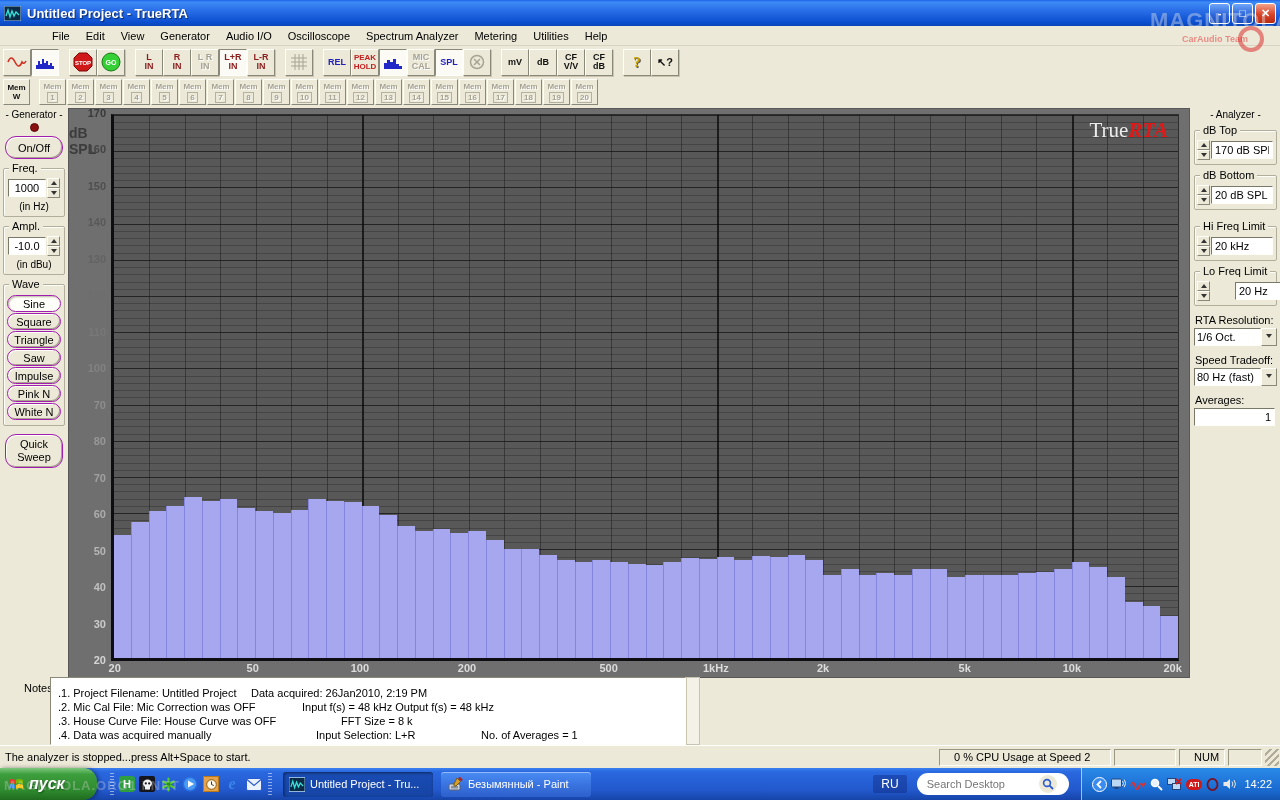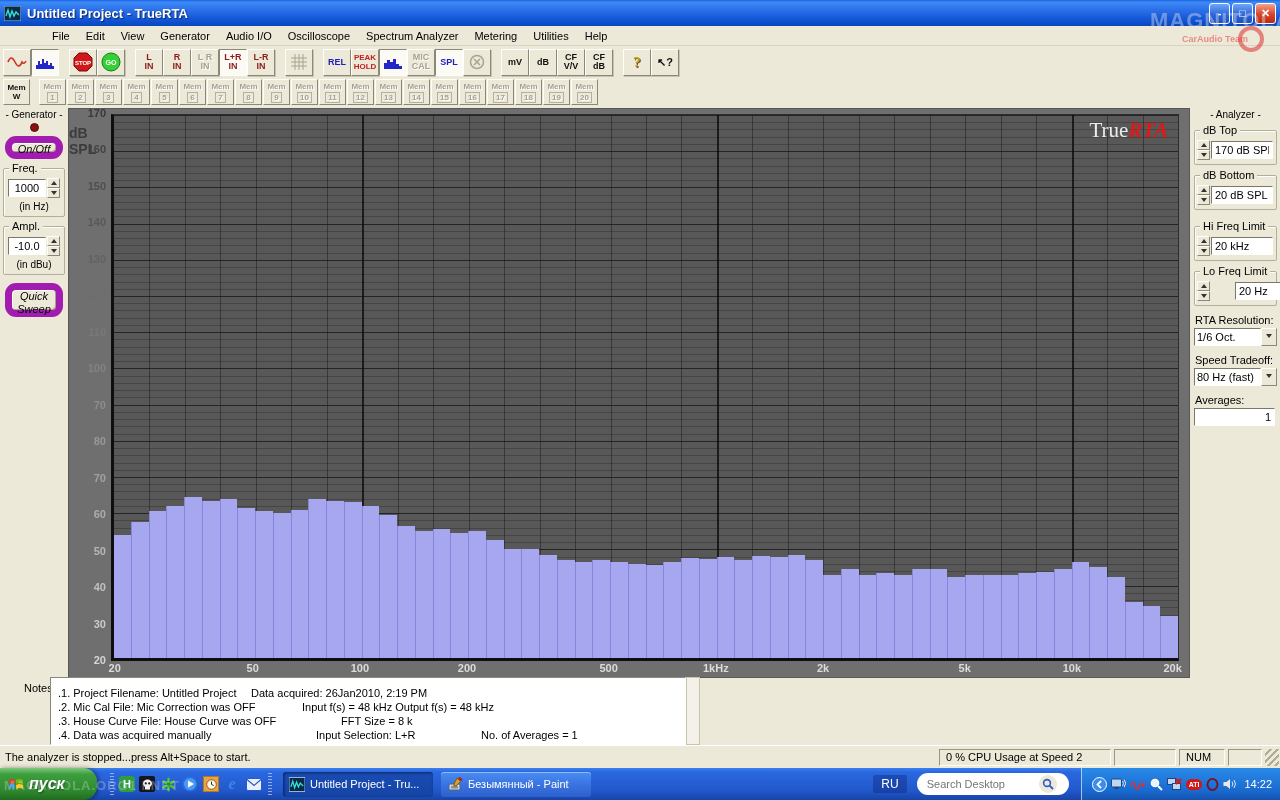--- a/index.html
+++ b/index.html
@@ -51,22 +51,22 @@
 
   
   #workspace { position:absolute; left:0; top:106px; width:1280px; height:639px; background:#ece9d8; }
 
   
   #gen-panel { position:absolute; left:1px; top:3px; width:66px; }
   .panel-title { font-size:10px; text-align:center; color:#000; }
   #gen-led { width:9px; height:9px; border-radius:50%; background:#8b1010;
     border:1px solid #5a0a0a; margin:3px auto 4px auto; }
   .push-btn { display:block; margin:0 auto; background:#ece9d8; color:#000;
-    border:7px solid #a21caf; border-radius:11px; box-shadow:inset 1px 1px 0 #fffef8, inset -1px -1px 0 #a8a490;
-    font-size:11px; font-family:"Liberation Sans",sans-serif;font-style:italic; }
+    border:1px solid #a21caf; border-radius:11px; box-shadow:inset 1px 1px 0 #fffef8, inset -1px -1px 0 #a8a490;
+    font-size:11px; font-family:"Liberation Sans",sans-serif; }
   .push-btn.two-line { line-height:13px; white-space:pre-line; }
   .grp { position:relative; border:1px solid #b2ae9c; box-shadow:inset 1px 1px 0 #fffef8;
     border-radius:2px; margin:9px 2px 0 2px; padding:9px 2px 4px 2px; }
   .grp .leg { position:absolute; top:-7px; left:5px; background:#ece9d8; padding:0 3px; font-size:11px; color:#000; }
   .spin-row { display:flex; justify-content:center; align-items:center; }
   .field { background:#fff; border:1px solid; border-color:#7a7868 #fffef8 #fffef8 #7a7868;
     font-size:11px; color:#000; padding:2px 3px; }
   .spin-col { display:flex; flex-direction:column; margin-left:1px; }
   .spin-btn { width:13px; height:10px; background:#ece9d8;
     border:1px solid; border-color:#fffef8 #8a8878 #8a8878 #fffef8;
@@ -121,21 +121,21 @@
   .note-line { position:absolute; left:0; width:100%; font-size:11px; color:#000; }
   .note-line span { position:absolute; white-space:nowrap; }
   #notes-scroll { position:absolute; left:686px; top:571px; width:14px; height:68px;
     background:#f4f2e8; border:1px solid #c8c4b0; }
 
   
   #statusbar { position:absolute; left:0; top:745px; width:1280px; height:23px;
     background:#ece9d8; border-top:1px solid #fff; display:flex; align-items:center; font-size:11px; }
   #status-msg { flex:1; padding-left:5px; color:#000; }
   .status-pane { height:17px; margin-right:3px; border:1px solid; border-color:#9a9684 #fffef8 #fffef8 #9a9684;
-    display:flex; align-items:center; padding:0 6px; color:#000; }
+    display:flex; align-items:center; padding:0 14px; color:#000; }
   #grip { width:14px; height:17px; margin-right:1px;
     background:repeating-linear-gradient(135deg, transparent 0 3px, #b0ac98 3px 5px); }
 
   
   #taskbar { position:absolute; left:0; top:768px; width:1280px; height:32px;
     background:linear-gradient(#3a80f0 0%, #2a68e0 12%, #2258cc 70%, #1644a8 100%);
     display:flex; align-items:center; }
   #start-btn { height:32px; width:97px; border-radius:0 14px 14px 0;
     background:linear-gradient(#7ec87e 0%, #3d9e3d 20%, #2f8b2f 70%, #1f6b1f 100%);
     box-shadow:2px 0 4px rgba(0,0,0,0.4); display:flex; align-items:center; padding-left:8px; }
@@ -395,20 +395,30 @@
         <span class="spin-col">
           <span class="spin-btn">
               <span class="tri-up"></span>
             </span>
           <span class="spin-btn">
               <span class="tri-dn"></span>
             </span>
         </span>
       </div>
       <div class="unit-label">(in dBu)</div>
+    </div>
+    <div class="grp">
+      <span class="leg">Wave</span>
+      <button class="push-btn wave-btn active">Sine</button>
+      <button class="push-btn wave-btn">Square</button>
+      <button class="push-btn wave-btn">Triangle</button>
+      <button class="push-btn wave-btn">Saw</button>
+      <button class="push-btn wave-btn">Impulse</button>
+      <button class="push-btn wave-btn">Pink N</button>
+      <button class="push-btn wave-btn">White N</button>
     </div>
     <button class="push-btn two-line" style="width:58px; height:34px; margin-top:8px;">Quick
 Sweep</button>
   </div>
 
   <div id="chart">
     <div id="yaxis">
       <div id="ylab-unit">dB SPL</div>
     <div class="ylab" style="top: 0%; color: rgb(58, 58, 58);">170</div>
         <div class="ylab" style="top: 6.66667%; color: rgb(68, 68, 68);">160</div>

